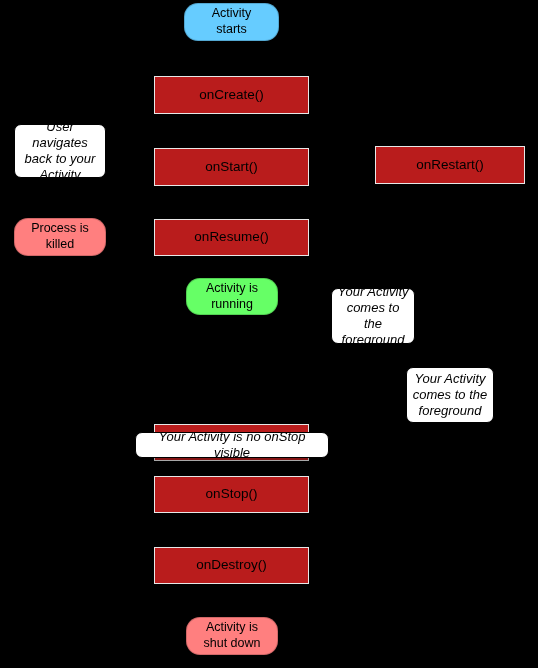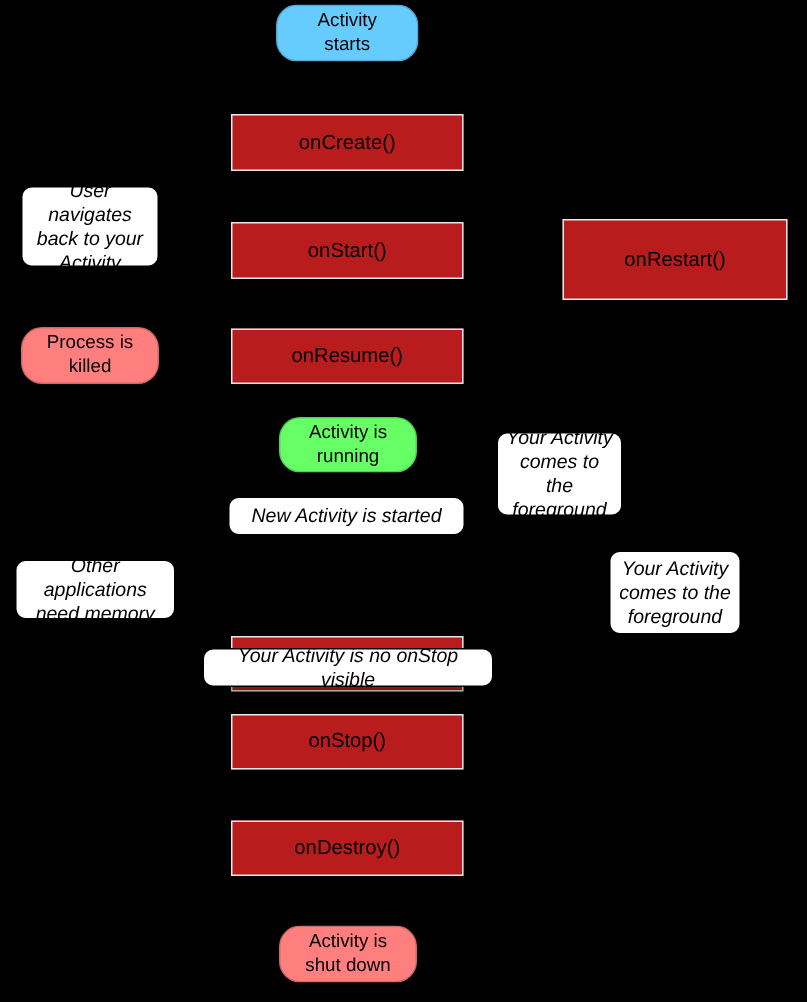--- a/index.html
+++ b/index.html
@@ -107,21 +107,21 @@
   </svg>
 
   <div class="node method" style="left:154px; top:76px; width:155px; height:38px;">
     <span class="node-text">onCreate()</span>
   </div>
 
   <div class="node method" style="left:154px; top:148px; width:155px; height:38px;align-items:center;">
     <span class="node-text">onStart()</span>
   </div>
 
-  <div class="node method" style="left:375px; top:146px; width:150px; height:54px;">
+  <div class="node method" style="left:375px; top:146px; width:150px; height:38px;">
     <span class="node-text">onRestart()</span>
   </div>
 
   <div class="node method" style="left:154px; top:219px; width:155px; height:37px;justify-content:center;">
     <span class="node-text">onResume()</span>
   </div>
 
   <div class="node method" style="left:154px; top:376px; width:155px; height:37px;margin-top:48px;">
     <span class="node-text">onPause()</span>
   </div>
@@ -153,38 +153,31 @@
     <span class="node-text">Activity is
 shut down</span>
   </div>
 
   <div class="node note" style="left:14px; top:124px; width:92px; height:54px;">
     <span class="node-text">User navigates
 back to your
 Activity</span>
   </div>
 
-  <div class="node note" style="left:152px; top:331px; width:158px; height:26px;">
-    <span class="node-text">New Activity is started</span>
-  </div>
 
   <div class="node note" style="left:331px; top:288px; width:84px; height:56px;">
     <span class="node-text">Your Activity
 comes to the
 foreground</span>
   </div>
 
   <div class="node note" style="left:406px; top:367px; width:88px; height:56px;">
     <span class="node-text">Your Activity
 comes to the
 foreground</span>
   </div>
 
-  <div class="node note" style="left:10px; top:373px; width:107px; height:40px;">
-    <span class="node-text">Other applications
-need memory</span>
-  </div>
 
   <div class="node note" style="left:135px; top:432px; width:194px; height:26px;">
     <span class="node-text">Your Activity is no onStop visible</span>
   </div>
 
 </div>
 
 </body></html>

